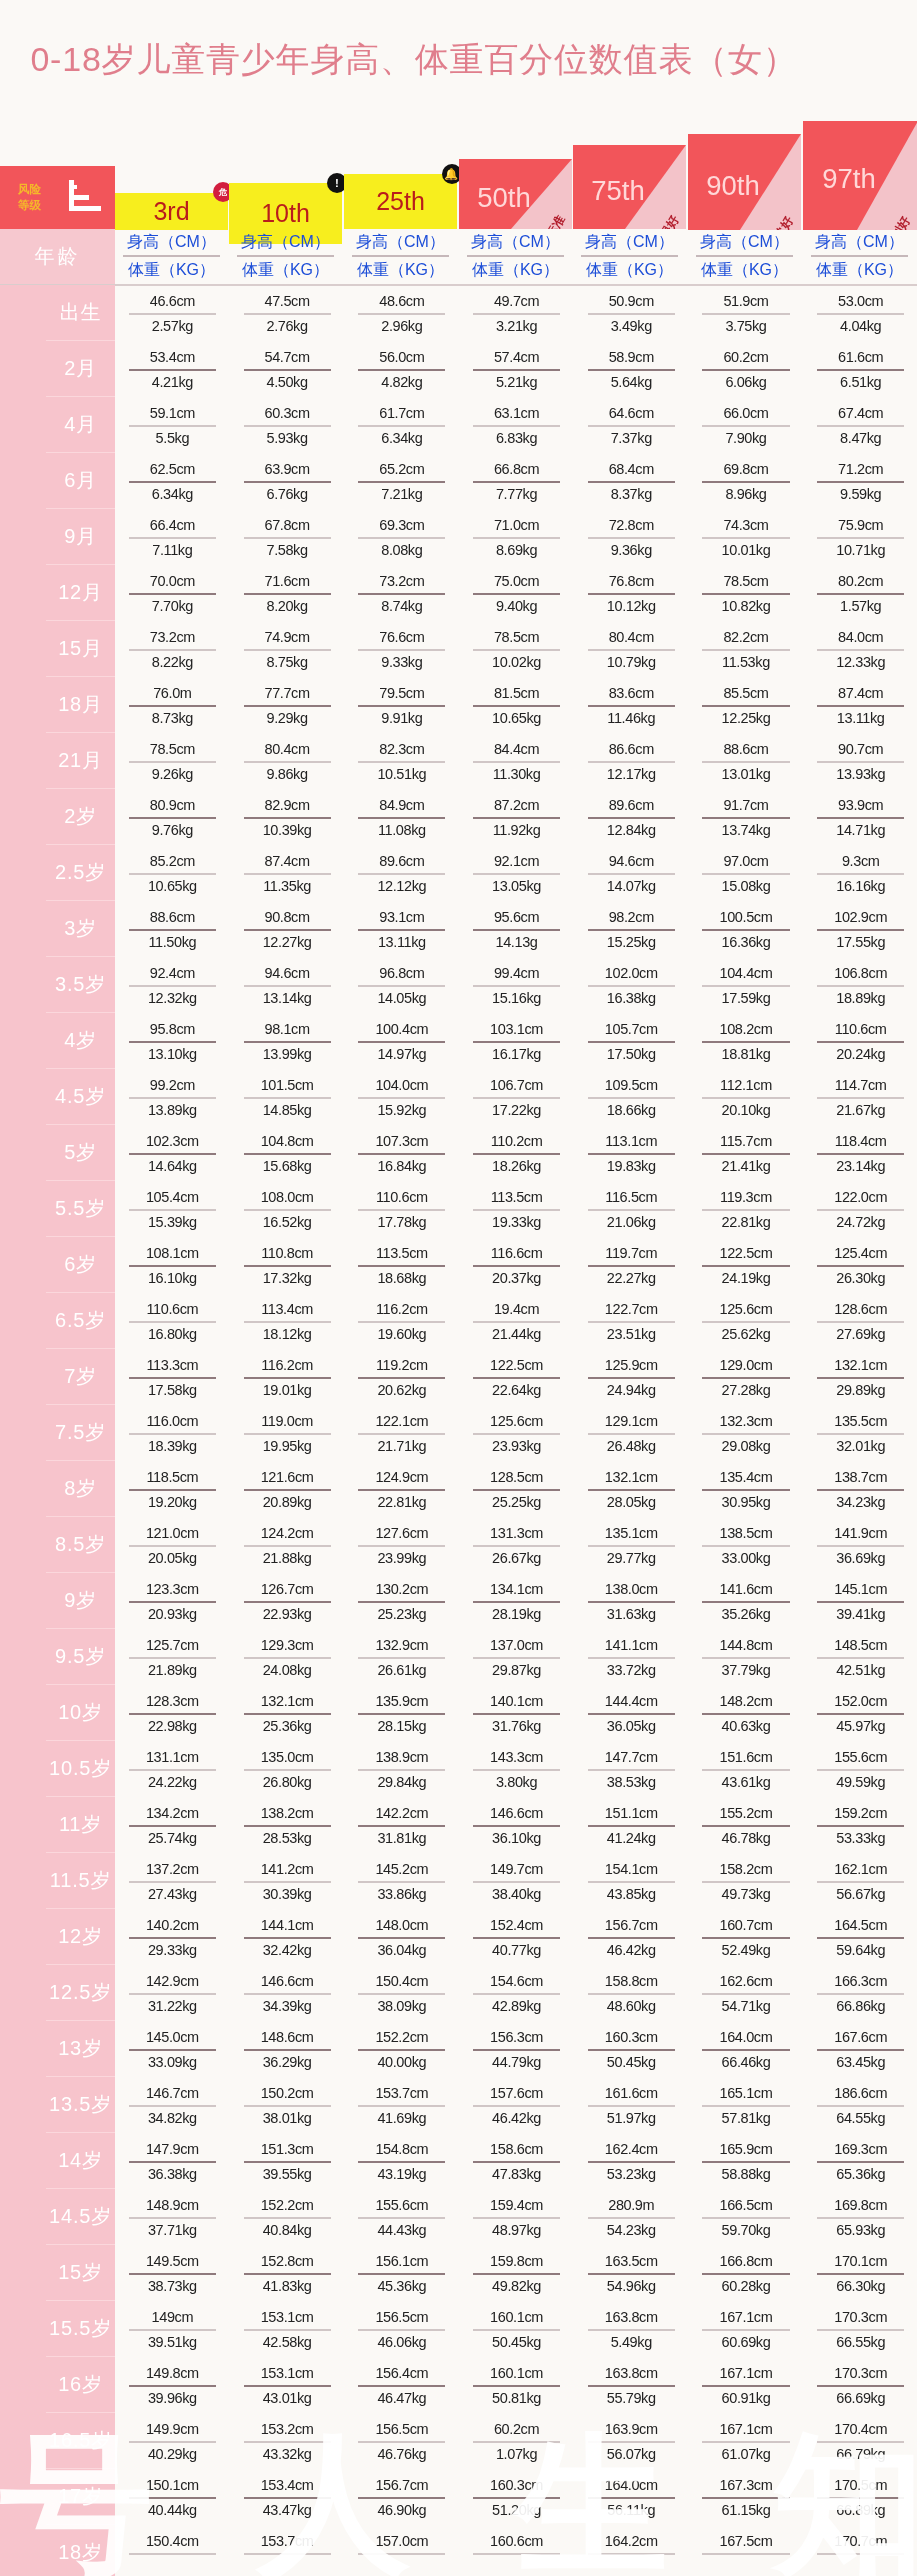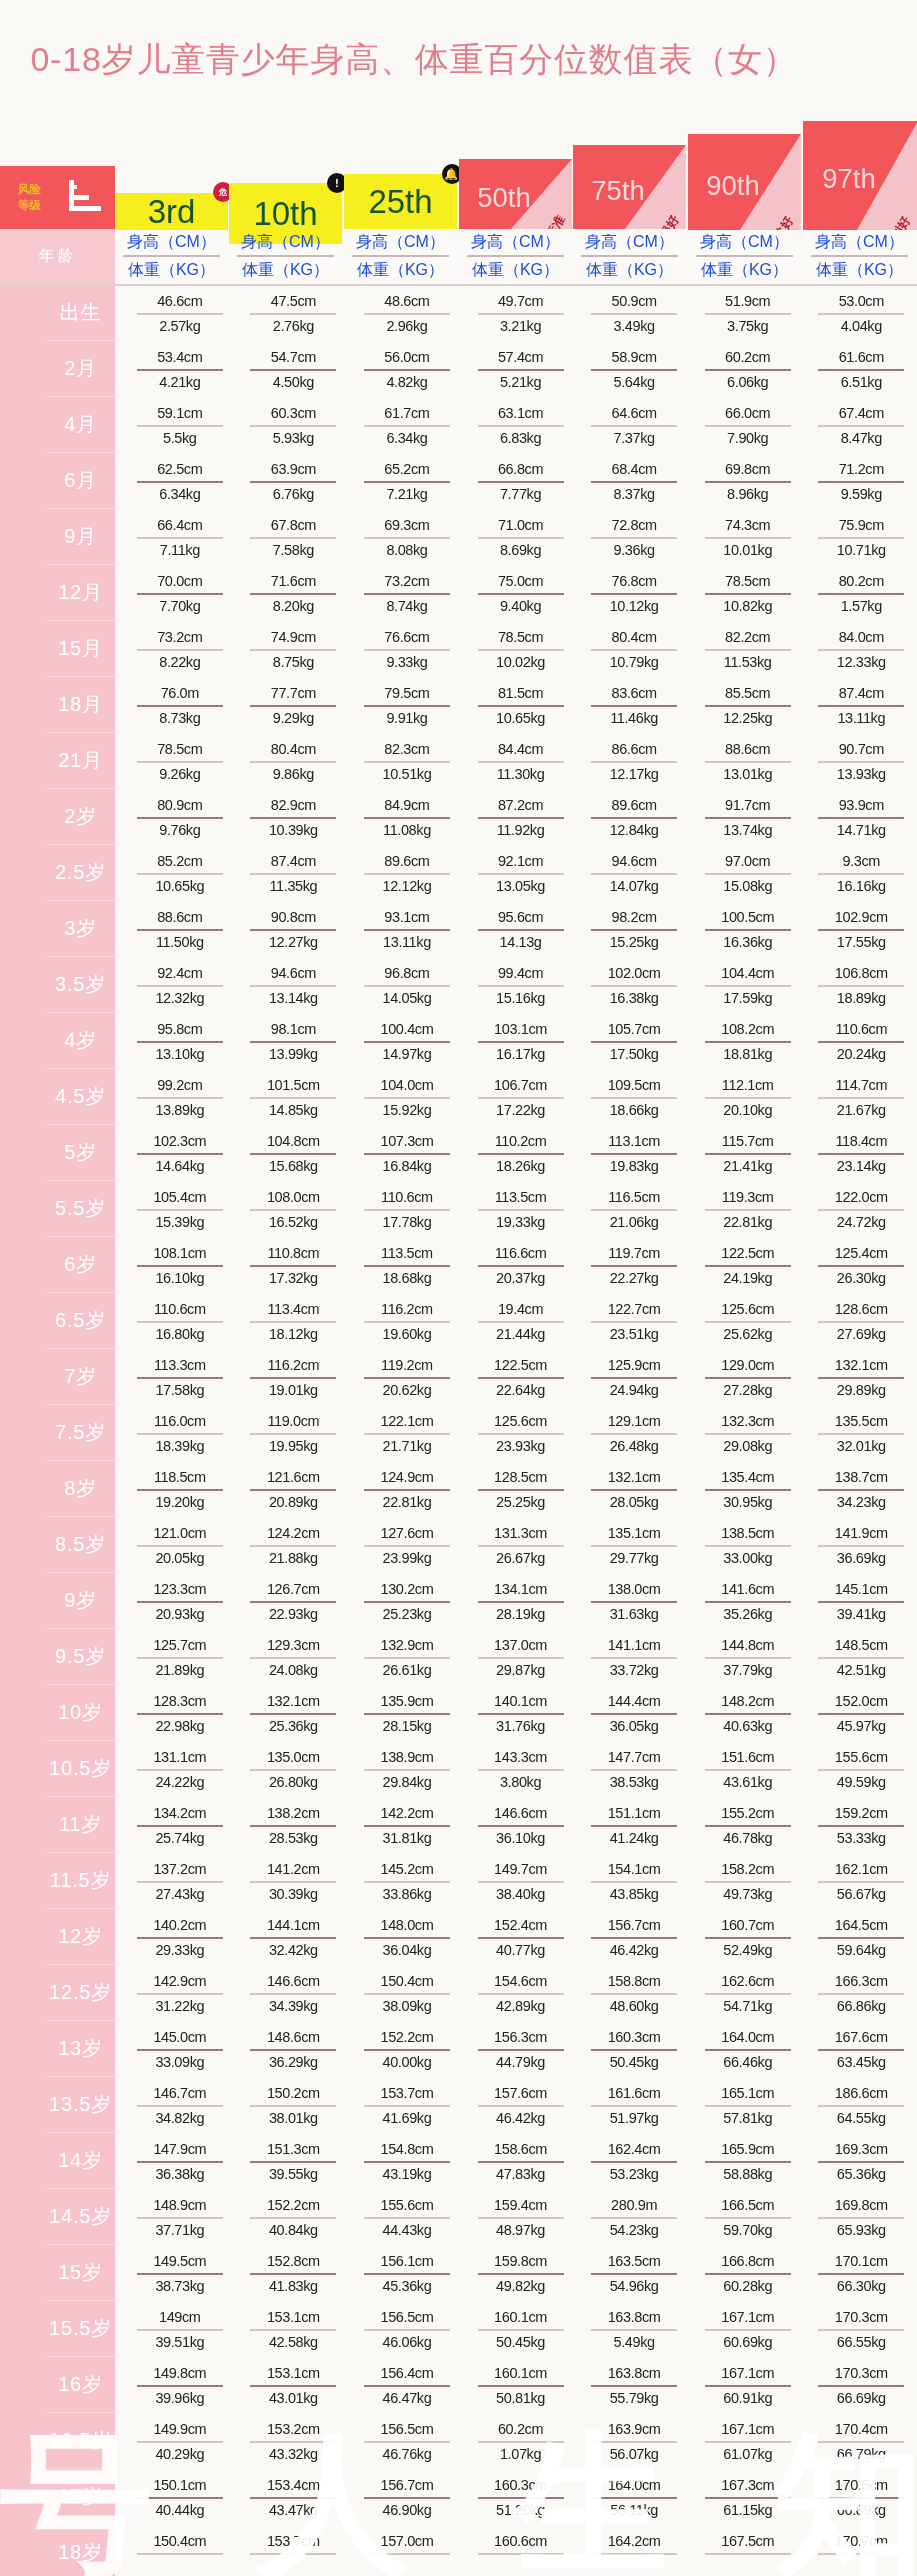--- a/index.html
+++ b/index.html
@@ -10,53 +10,53 @@
     font-size: 34px; color: #e07e8c; letter-spacing: 0.8px; font-weight: normal;
   }
   .hdr-left {
     position: absolute; left: 0; top: 166px; width: 115px; height: 63px; background: #f2555a;
     display: flex; align-items: center; justify-content: center; gap: 24px;
   }
   .risk-text { color: #f5b82a; font-size: 11.5px; font-weight: bold; line-height: 15.3px; text-align: center; width: 31px; }
   .stairs-icon { width: 32px; height: 35px; position: relative; }
   .stairs-icon span { position: absolute; background: #fff; height: 4.6px; }
   .pct-box { position: absolute; display: flex; align-items: center; justify-content: center; overflow: hidden; }
-  .pct-box.yellow { background: #f7ee1e; color: #14532d; font-size: 33px; }
+  .pct-box.yellow { background: #f7ee1e; color: #b91c1c; font-size: 25px; }
   .pct-box.red { background: #f2555a; color: #ffd8d8; font-size: 27.5px; }
   .pct-box .diag {
     position: absolute; right: 0; bottom: 0; width: 61px; height: 100%;
     background: #f3c3c9; clip-path: polygon(100% 0, 100% 100%, 0 100%);
   }
   .pct-box .tag {
     position: absolute; right: 3.1px; bottom: 7.6px; font-size: 12.2px; color: #b21e2d; font-weight: bold;
     transform: rotate(-60deg); transform-origin: right bottom; white-space: nowrap;
   }
   .pct-label { position: relative; z-index: 2; }
   .red .pct-label { margin-left: -23px; margin-top: 7.6px; }
   .badge {
     position: absolute; width: 20px; height: 20px; border-radius: 50%;
     display: flex; align-items: center; justify-content: center; font-size: 11.5px; font-weight: bold; color: #fff;
   }
   .badge.danger { background: #d21e3e; font-size: 8.4px; }
   .badge.warn { background: #111; }
   .units-left {
     position: absolute; left: 0; top: 229px; width: 115px; height: 55px; background: #f6c8cf;
-    color: #fff; font-size: 16px; display: flex; align-items: center; justify-content: center; letter-spacing: 3.1px;
+    color: #fff; font-size: 20px; display: flex; align-items: center; justify-content: center; letter-spacing: 3.1px;
   }
   .unit-cell { position: absolute; top: 229px; height: 55px; width: 113px; text-align: center; }
   .unit-cell .u1, .unit-cell .u2 { font-size: 16px; color: #1d4ed8; height: 26px; line-height: 26px; }
   .unit-cell .sep { height: 1.5px; background: #c6b8ba; margin: 0 7.6px; }
   .hr-top { position: absolute; left: 0; top: 284px; width: 917px; height: 1.5px; background: #d9cdcd; }
   .age-col { position: absolute; left: 0; top: 285px; width: 115px; background: #f7c4cc; }
   .age-cell {
     height: 56px; border-bottom: 1.5px solid #fbd7dc; color: #fff; font-size: 20px; display: flex;
     align-items: center; justify-content: center; letter-spacing: 0.8px; margin-left: 46px;
   }
   .grid { position: absolute; left: 115px; top: 285px; width: 803px; }
-  .row { height: 56px; display: flex; padding-left: 8px; }
+  .row { height: 56px; display: flex; }
   .cell { width: 115px; text-align: center; font-family: "Liberation Sans", sans-serif; font-size: 14.5px; color: #222; letter-spacing: -0.4px; }
   .cell .h { height: 27.5px; line-height: 32px; }
   .cell .line { height: 2.3px; margin: 0 13.8px; background: #d0c6c6; }
   .row.strong .cell .line { background: #8f7a7d; }
   .cell .w { height: 26px; line-height: 23px; }
   .watermark {
     position: absolute; left: 0; top: 2431px; width: 917px; height: 145px;
     color: rgba(255,255,255,0.92); font-size: 153px; font-weight: bold; line-height: 145px;
     white-space: nowrap; overflow: hidden; pointer-events: none; letter-spacing: 31px;
   }

